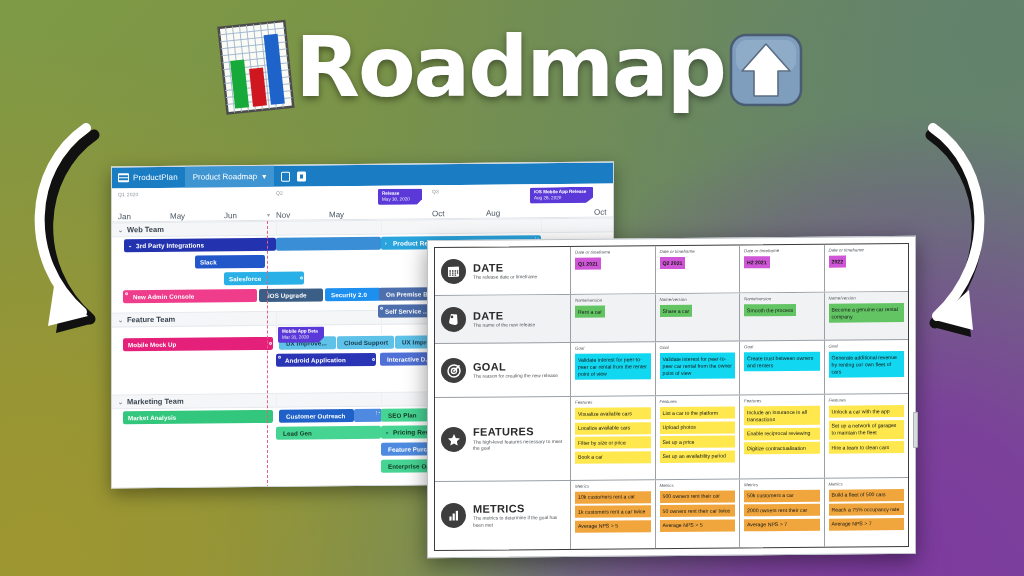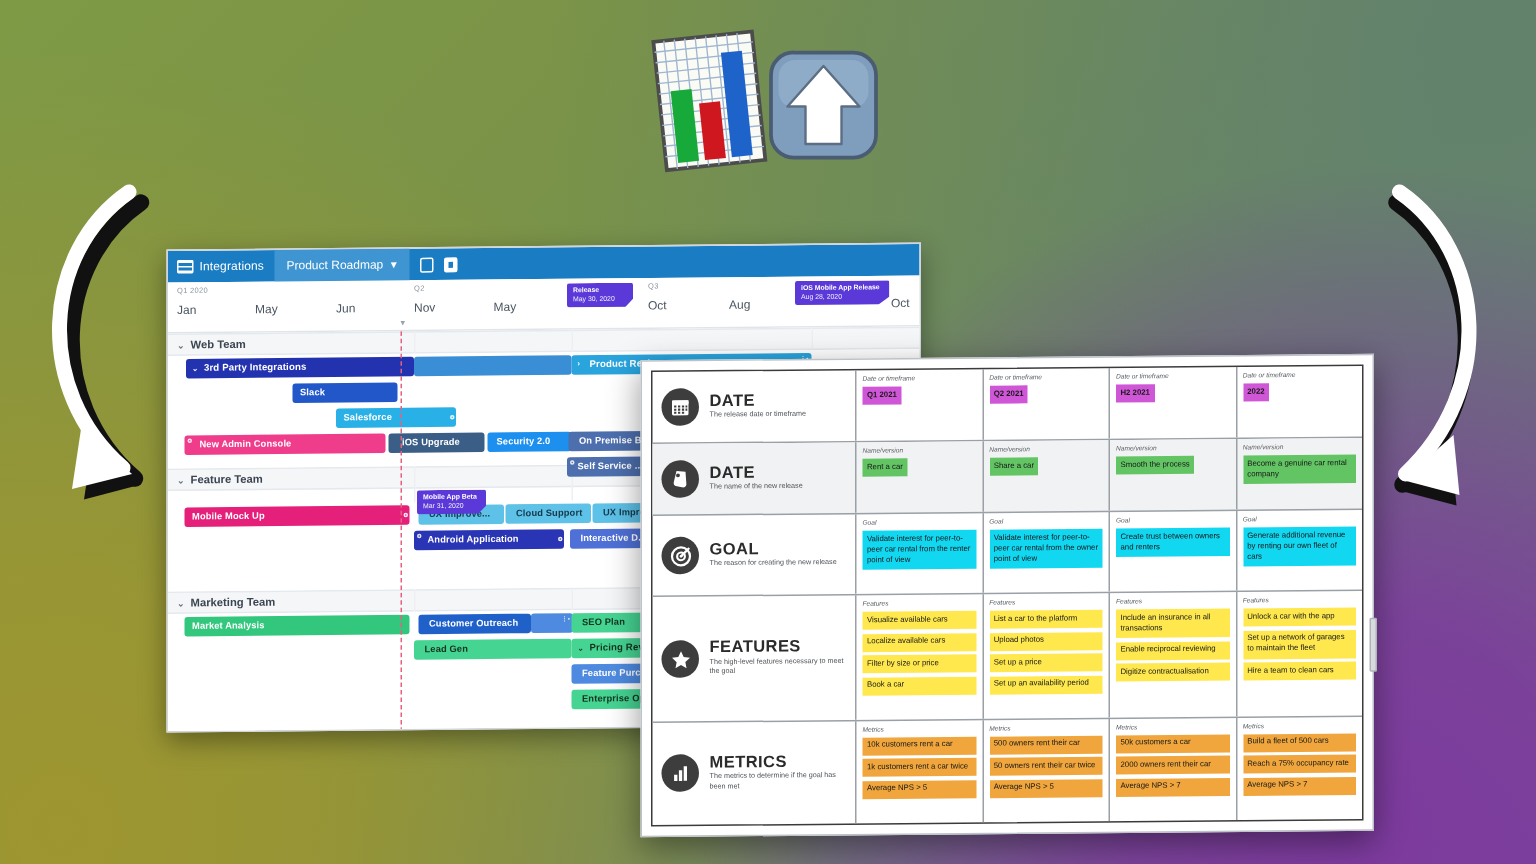--- a/index.html
+++ b/index.html
@@ -95,21 +95,21 @@
     position: relative;
     height: 34px;
     background: #ffffff;
     border-bottom: 1px solid #e1e5e9;
   }
   .q-label {
     position: absolute; top: 3px;
     font-size: 5px; color: #8b949c; letter-spacing: .2px;
   }
   .m-label {
-    position: absolute; top: 14px;
+    position: absolute; top: 24px;
     font-size: 8px; color: #4a5560;
   }
   .milestone {
     position: absolute; top: 3px;
     background: #5a39d8;
     color: #ffffff;
     padding: 2px 3px 2px 4px;
     font-size: 4.6px;
     line-height: 1.35;
     border-radius: 1.5px;
@@ -280,20 +280,21 @@
         <line x1="4" y1="60" x2="70" y2="60"></line>
       <line x1="4" y1="67" x2="70" y2="67"></line>
         <line x1="4" y1="74" x2="70" y2="74"></line>
       <line x1="4" y1="81" x2="70" y2="81"></line>
     </g>
     <rect x="12" y="38" width="14" height="48" fill="#17a93a"></rect>
     <rect x="30" y="48" width="14" height="38" fill="#cf1720"></rect>
     <rect x="48" y="16" width="14" height="70" fill="#1d63c9"></rect>
   </svg>
 
+  <span id="title-text">Roadmap</span>
 
   <svg class="emoji" id="arrow-emoji" width="78" height="78" viewBox="0 0 78 78">
     <rect x="4" y="4" width="70" height="70" rx="15" fill="#7f9dbd" stroke="#4a5c72" stroke-width="2.5"></rect>
     <rect x="9" y="9" width="60" height="32" rx="11" fill="#9ab6d2" opacity="0.55"></rect>
     <path d="M39 13 L63 40 H51 V65 H27 V40 H15 Z" fill="#ffffff" stroke="#5b6e84" stroke-width="1.6" stroke-linejoin="round"></path>
   </svg>
 </div>
 
 <svg class="curved-arrow" id="arrow-left" width="118" height="228" viewBox="0 0 118 228">
   <g transform="translate(4,5)">
@@ -311,21 +312,21 @@
   </g>
   <path d="M30 6 C 88 46, 94 138, 34 194" fill="none" stroke="#ffffff" stroke-width="10" stroke-linecap="round"></path>
   <path d="M66 168 L32 198 L70 208 Z" fill="#ffffff"></path>
 </svg>
 
 <div id="productplan-window">
 
   <div id="pp-topbar">
     <div id="pp-logo-wrap">
       <span id="pp-logo-mark"></span>
-      <span id="pp-logo-text">Integrations</span>
+      <span id="pp-logo-text">ProductPlan</span>
     </div>
     <div id="pp-tab">
       <span>Product Roadmap</span>
       <span>▾</span>
     </div>
     <span class="pp-tool" id="pp-tool-1"></span>
     <span class="pp-tool" id="pp-tool-2"></span>
   </div>
 
   <div id="pp-timeline">

